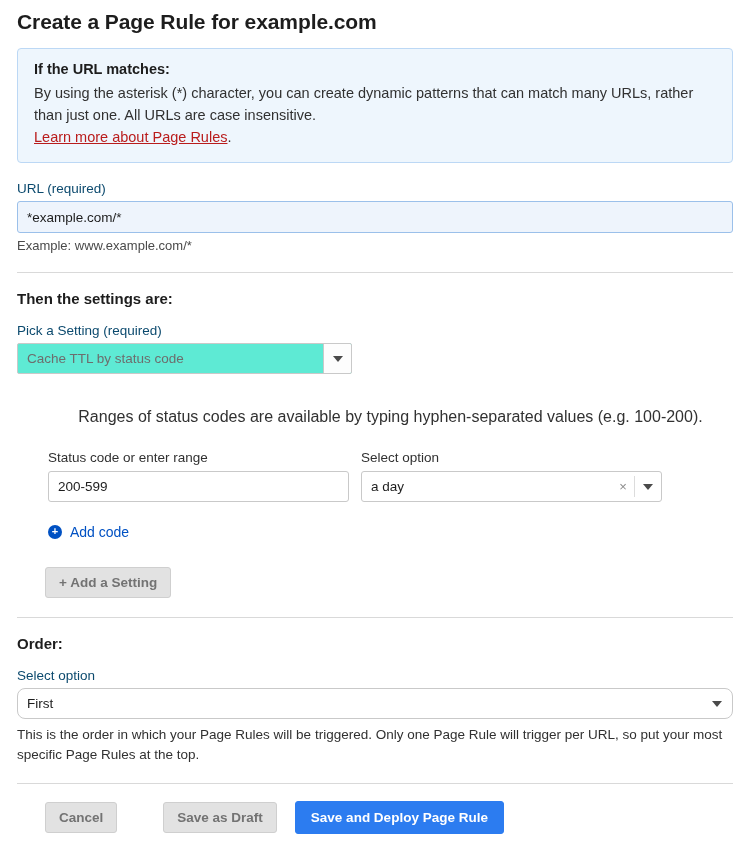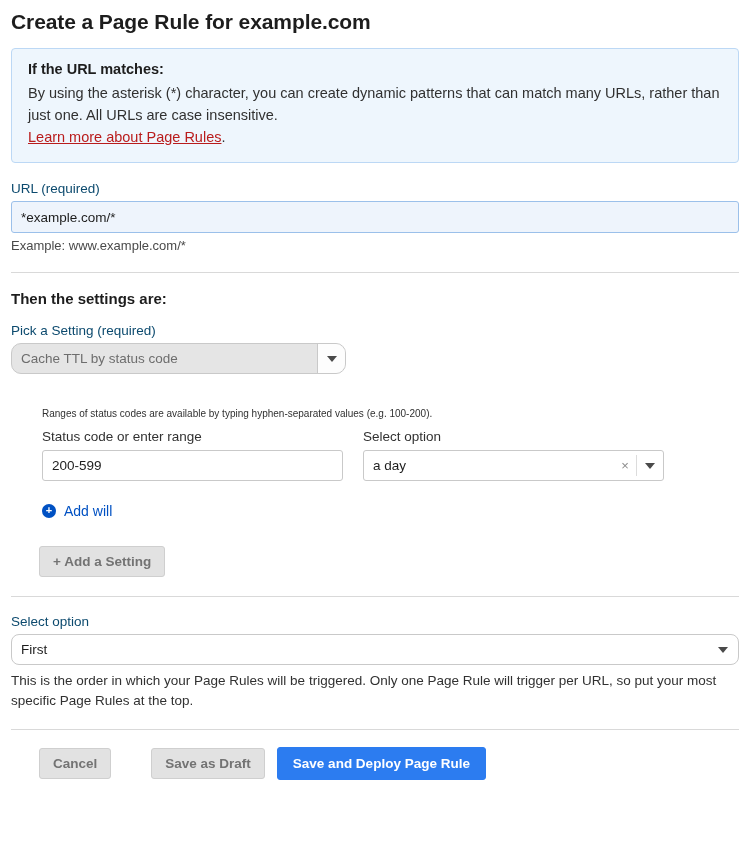--- a/index.html
+++ b/index.html
@@ -10,21 +10,21 @@
     font-family: "Liberation Sans", sans-serif;
     color: #313131;
   }
   body {
     width: 750px;
     height: 862px;
     overflow: hidden;
   }
   .page {
     width: 750px;
-    padding: 0 11px;
+    padding: 0 17px;
   }
   .page-title {
     font-size: 21px;
     font-weight: bold;
     color: #1d1d1d;
     margin: 10px 0 14px 0;
     letter-spacing: -0.1px;
   }
   .info-box {
     border: 1px solid #bcd8f5;
@@ -78,22 +78,22 @@
   .section-title {
     font-size: 15px;
     font-weight: bold;
     color: #1d1d1d;
     margin-bottom: 16px;
   }
   .select-wrap {
     display: inline-flex;
     align-items: stretch;
     border: 1px solid #c9c9c9;
-    border-radius: 10px;
-    background: #e5e5e5;
+    border-radius: 2px;
+    background: #5eead4;
     height: 31px;
     overflow: hidden;
   }
   .select-wrap .sel-text {
     width: 305px;
     display: flex;
     align-items: center;
     padding: 0 9px;
     font-size: 13.5px;
     color: #6d6d6d;
@@ -110,27 +110,28 @@
     width: 0; height: 0;
     border-left: 5px solid transparent;
     border-right: 5px solid transparent;
     border-top: 6px solid #4a4a4a;
   }
   .setting-body {
     margin-left: 31px;
     margin-top: 34px;
   }
   .setting-hint {
-    font-size: 10px;
-    color: #313131;
-    margin-bottom: 10px;
+    font-size: 16px;
+    color: #313131;
+    margin-bottom: 24px;
+    text-align: center;
   }
   .row {
     display: flex;
-    gap: 20px;
+    gap: 12px;
   }
   .col-status { width: 301px; }
   .col-option { width: 301px; }
   .small-label {
     font-size: 13.5px;
     color: #313131;
     margin-bottom: 6px;
   }
   .text-input {
     width: 100%;
@@ -232,21 +233,21 @@
     align-items: center;
   }
   .order-note {
     font-size: 13.5px;
     color: #313131;
     line-height: 1.45;
     margin-top: 6px;
   }
   .footer {
     display: flex;
-    gap: 12px;
+    gap: 18px;
     align-items: center;
     margin-top: 15px;
   }
   .primary-btn {
     background: #2c7cf0;
     border: 1px solid #2c7cf0;
     border-radius: 3px;
     color: #fff;
     font-size: 13.5px;
     font-weight: bold;
@@ -303,30 +304,31 @@
           <div class="sep"></div>
           <div class="arrow">
               <span class="caret-down"></span>
             </div>
         </div>
       </div>
     </div>
 
     <div class="add-more">
       <span class="plus-circle">+</span>
-      <span>Add will</span>
+      <span>Add code</span>
     </div>
   </div>
 
   <div class="add-setting-wrap">
     <button class="gray-btn">+ Add a Setting</button>
   </div>
 
   <hr class="divider">
 
+  <div class="section-title">Order:</div>
 
   <div class="field-label">Select option</div>
   <div class="order-select">
     <div class="val">First</div>
     <div class="arrow">
         <span class="caret-down"></span>
       </div>
   </div>
   <div class="order-note">This is the order in which your Page Rules will be triggered. Only one Page Rule will trigger per URL, so put your most specific Page Rules at the top.</div>
 

